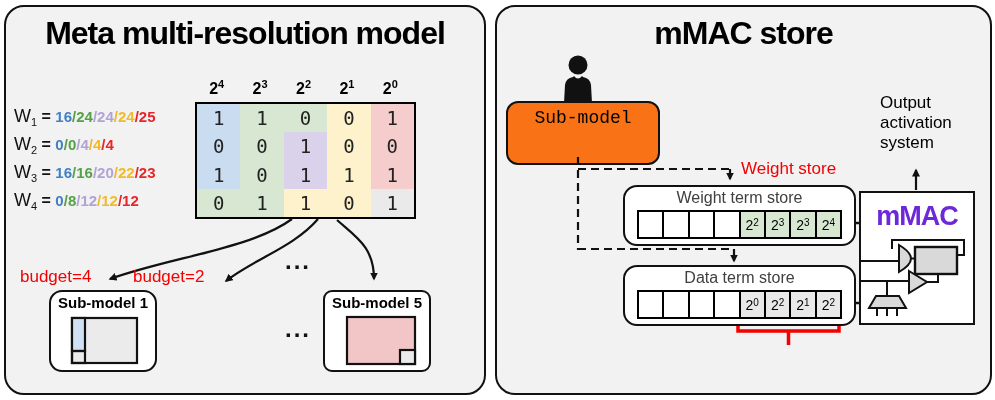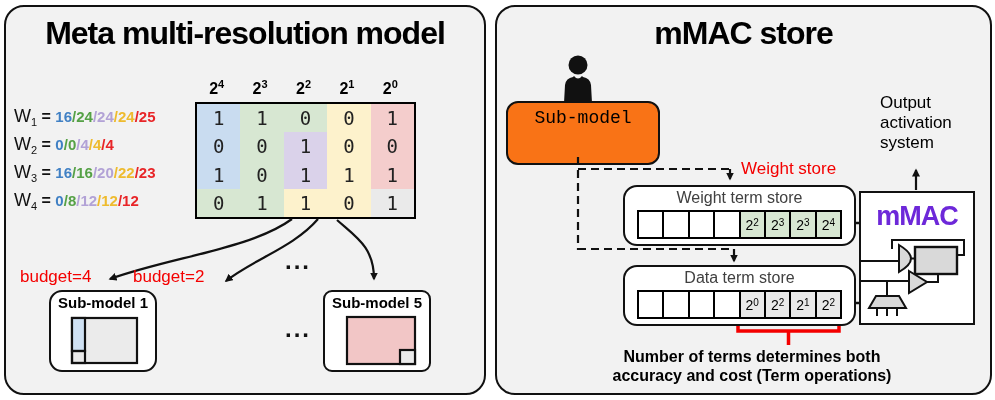--- a/index.html
+++ b/index.html
@@ -213,18 +213,14 @@
         <path d="M 16 115 V 123 M 26 115 V 123 M 36 115 V 123" fill="none" stroke="#111" stroke-width="2"></path>
       </svg>
     </div>
 
     <div id="output-text">
       <div>Output</div>
       <div>activation</div>
       <div>system</div>
     </div>
 
-    <div id="caption">
-      <div>Number of terms determines both</div>
-      <div>accuracy and cost (Term operations)</div>
-    </div>
   </div>
 </div>
 
 </body></html>

